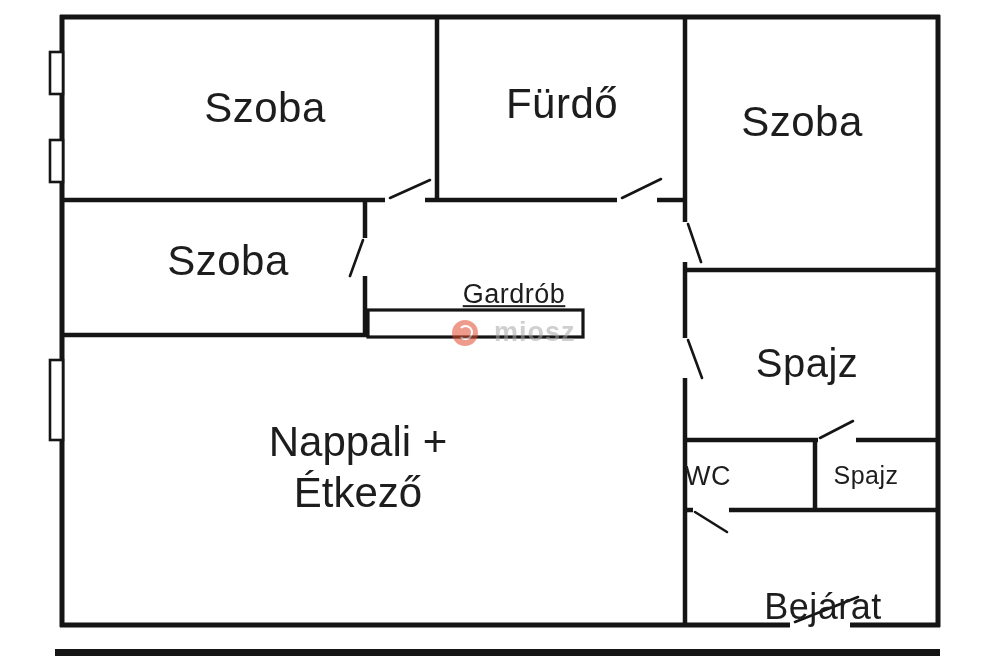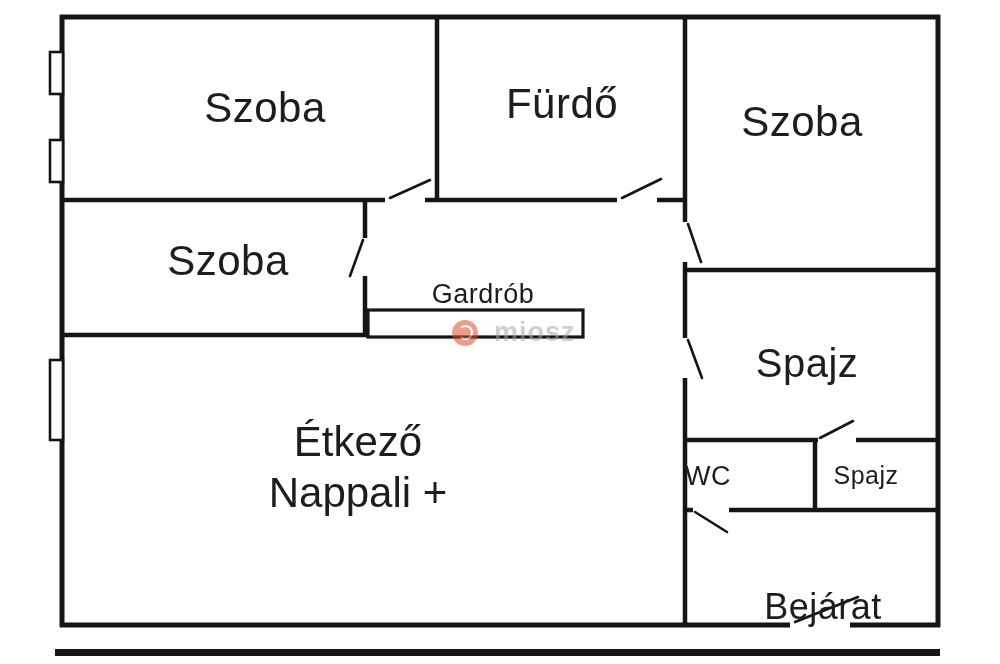--- a/index.html
+++ b/index.html
@@ -112,25 +112,25 @@
   </svg>
 
   <div class="label lbl-xl" style="left:265px;top:108px;">Szoba</div>
 
   <div class="label lbl-xl" style="left:562px;top:104px;">Fürdő</div>
 
   <div class="label lbl-xl" style="left:802px;top:122px;">Szoba</div>
 
   <div class="label lbl-xl" style="left:228px;top:261px;">Szoba</div>
 
-  <div class="label lbl-sm" style="left:483px;top:295px;">Gardrób</div>
+  <div class="label lbl-sm" style="left:514px;top:295px;text-decoration:underline;">Gardrób</div>
 
   <div class="nappali">
+    <div>Nappali +</div>
     <div>Étkező</div>
-    <div>Nappali +</div>
   </div>
 
   <div class="label lbl-lg" style="left:807px;top:363px;">Spajz</div>
 
   <div class="label lbl-sm" style="left:708px;top:477px;">WC</div>
 
   <div class="label lbl-xs" style="left:866px;top:476px;">Spajz</div>
 
   <div class="label lbl-md" style="left:823px;top:571px;">Bejárat</div>
 

